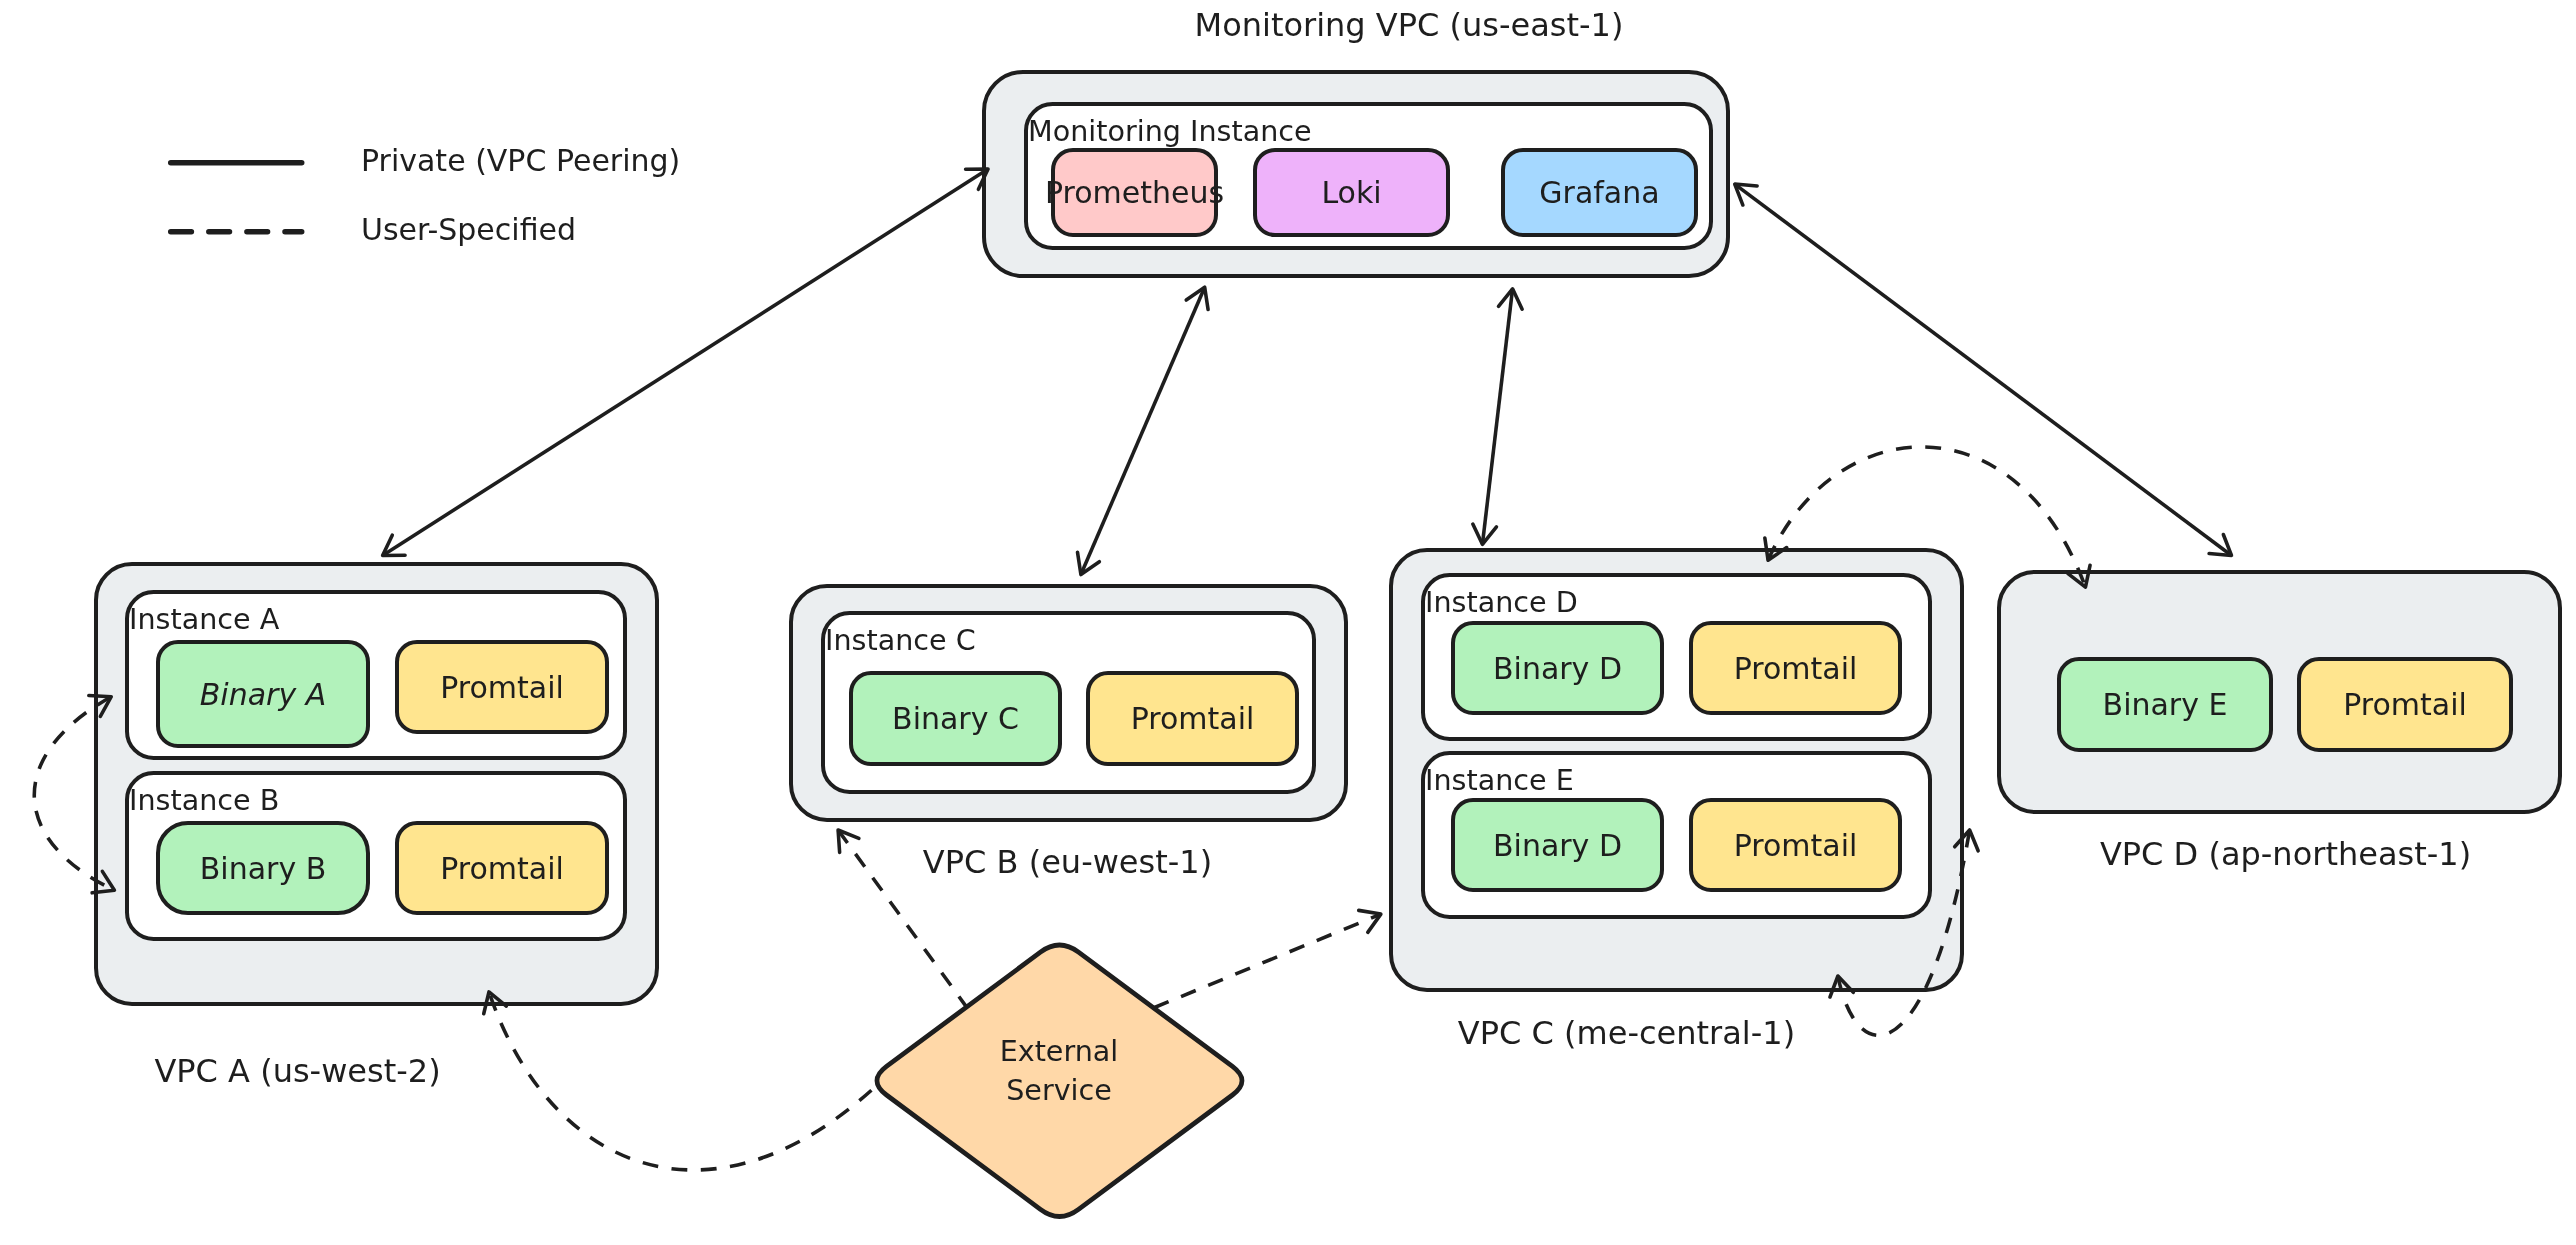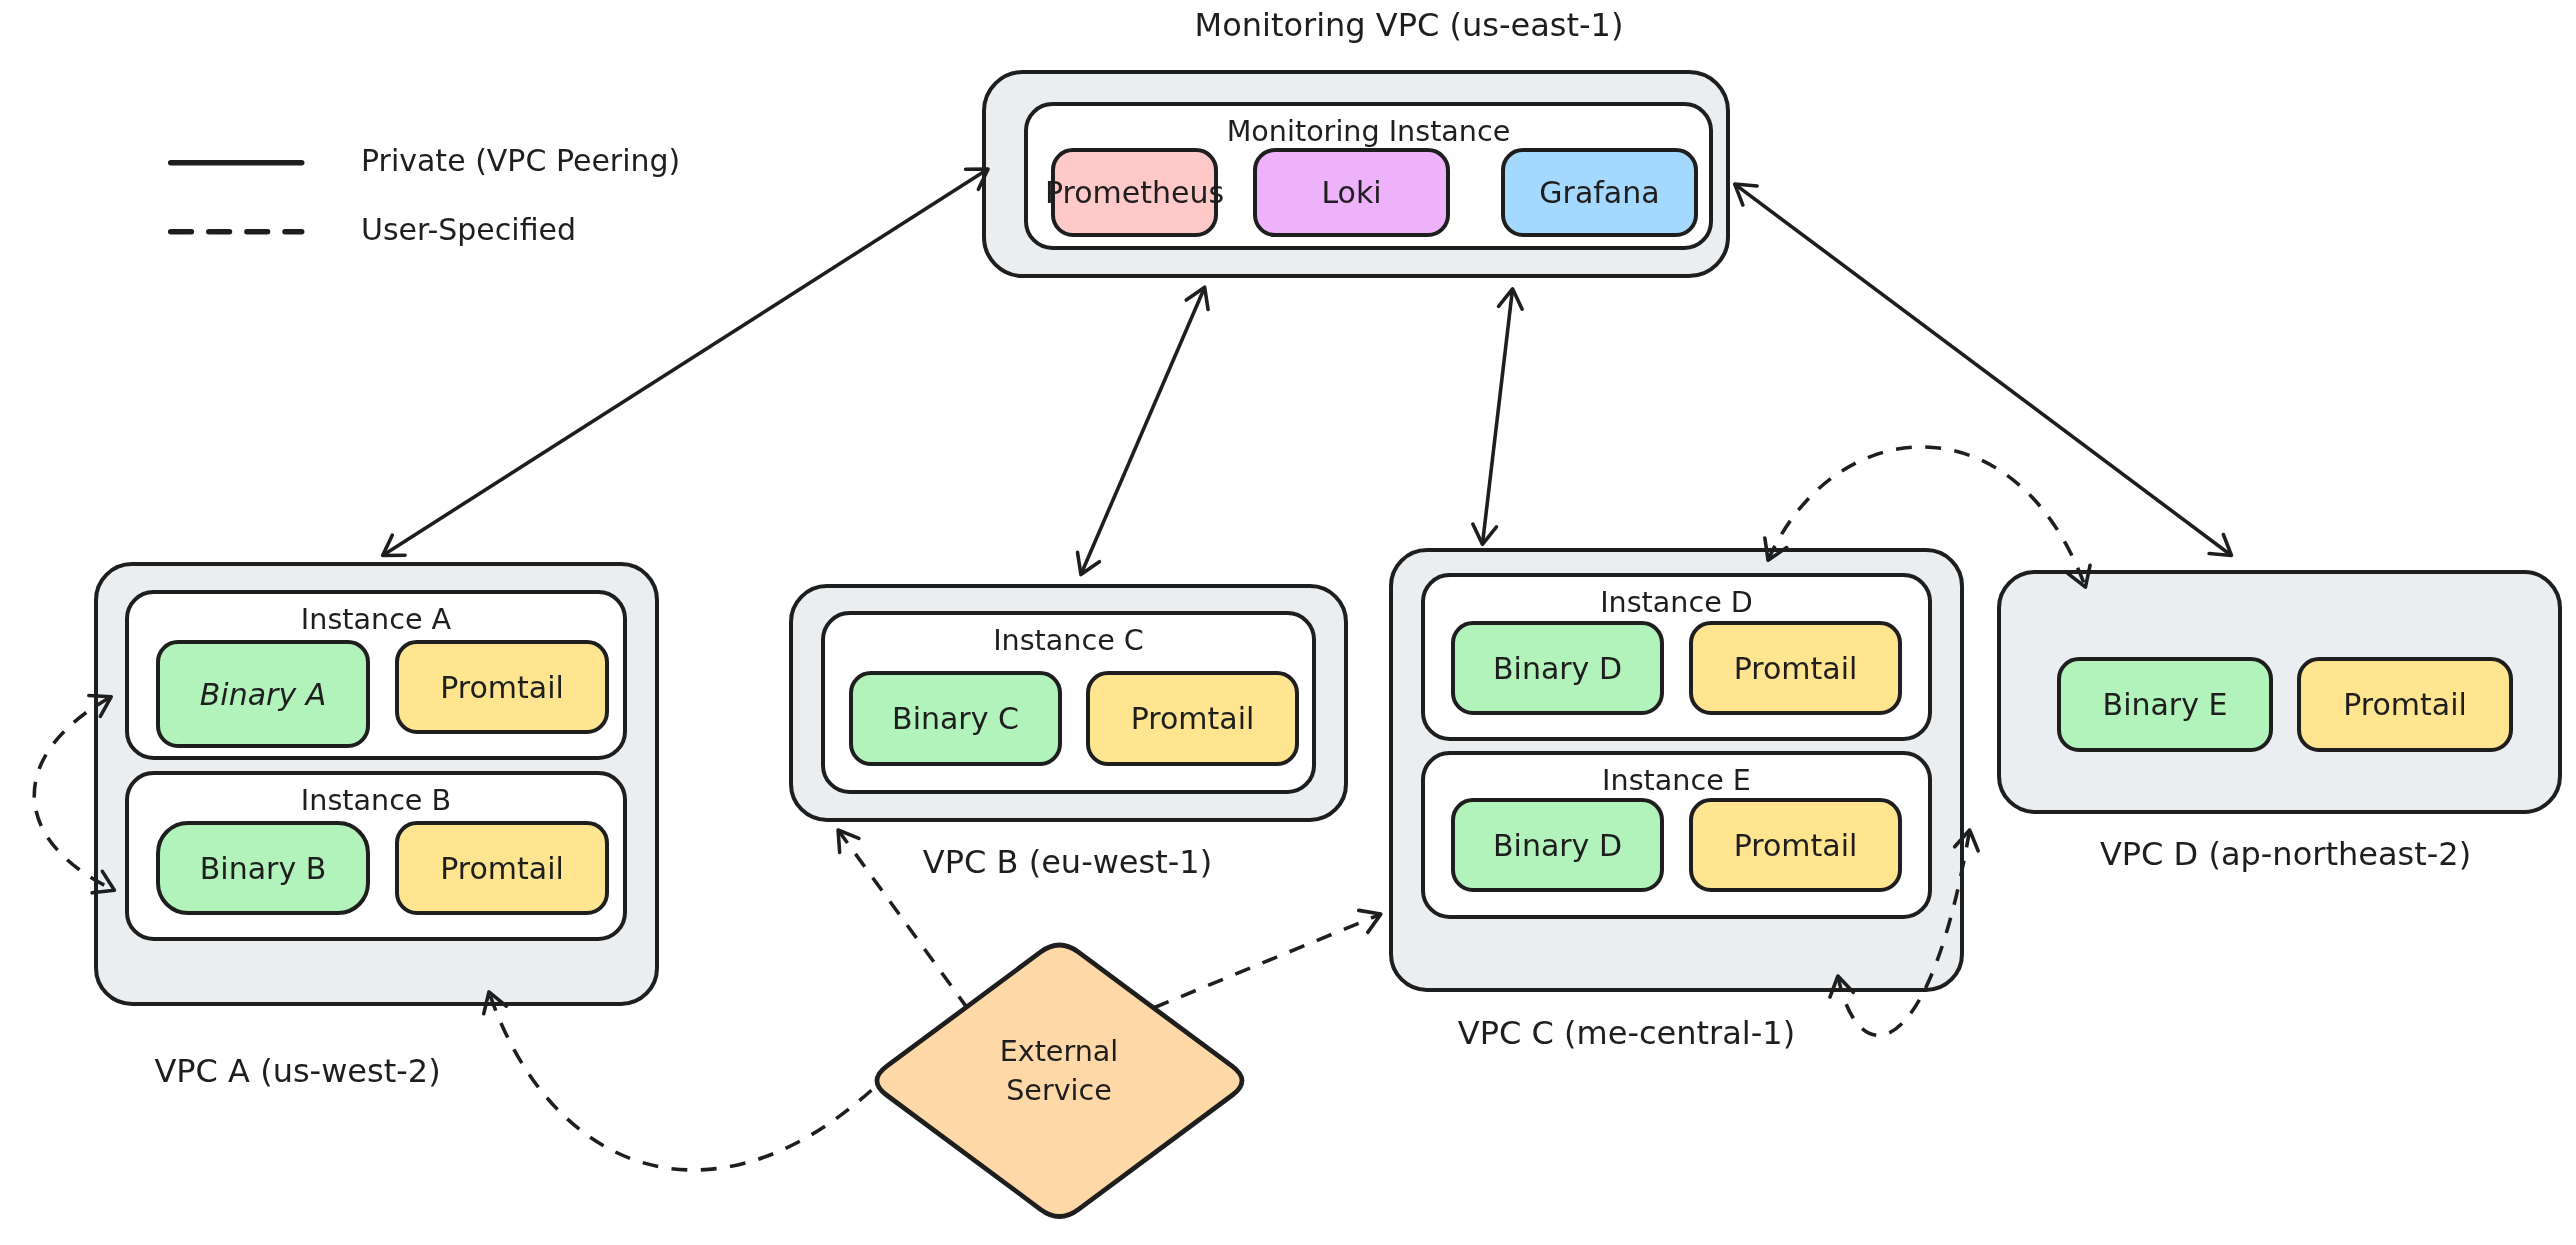--- a/index.html
+++ b/index.html
@@ -21,21 +21,21 @@
     border-radius:38px;
   }
   .vpc.mon{border-radius:41px;}
   .instance{
     background:#ffffff;
     border:4px solid #1e1e1e;
     border-radius:28.6px;
   }
   .inst-title{
     position:absolute;left:0;right:0;top:8px;
-    text-align:center;font-size:28.6px;
+    font-size:28.6px;
   }
   .comp{
     border:4px solid #1e1e1e;
     border-radius:22px;
     display:flex;align-items:center;justify-content:center;
     font-size:30px;
   }
   .c-red{background:#ffc9c9;}
   .c-purple{background:#eeb2fa;}
   .c-blue{background:#a5d8ff;}
@@ -162,21 +162,21 @@
   </div>
   <div class="abs txt vpc-label" style="left:1424px;top:1014px;width:405px;">VPC C (me-central-1)</div>
 
   <div class="abs vpc" style="left:1997px;top:570px;width:565px;height:244px;"></div>
   <div class="abs comp c-green" style="left:2057px;top:657px;width:216px;height:95px;">
     <span>Binary E</span>
   </div>
   <div class="abs comp c-yellow" style="left:2297px;top:657px;width:216px;height:95px;">
     <span>Promtail</span>
   </div>
-  <div class="abs txt vpc-label" style="left:2083px;top:835px;width:405px;">VPC D (ap-northeast-2)</div>
+  <div class="abs txt vpc-label" style="left:2083px;top:835px;width:405px;">VPC D (ap-northeast-1)</div>
 
   <div class="abs ext-label overlay-text" style="left:940px;top:1032px;width:238px;">
     <span>External</span>
     <span>Service</span>
   </div>
 
 </div>
 
 
 </body></html>

